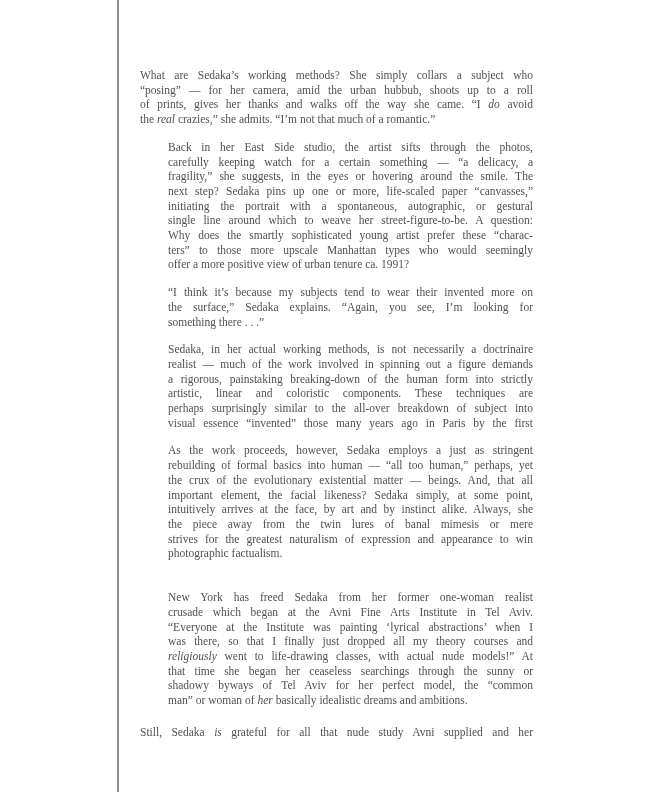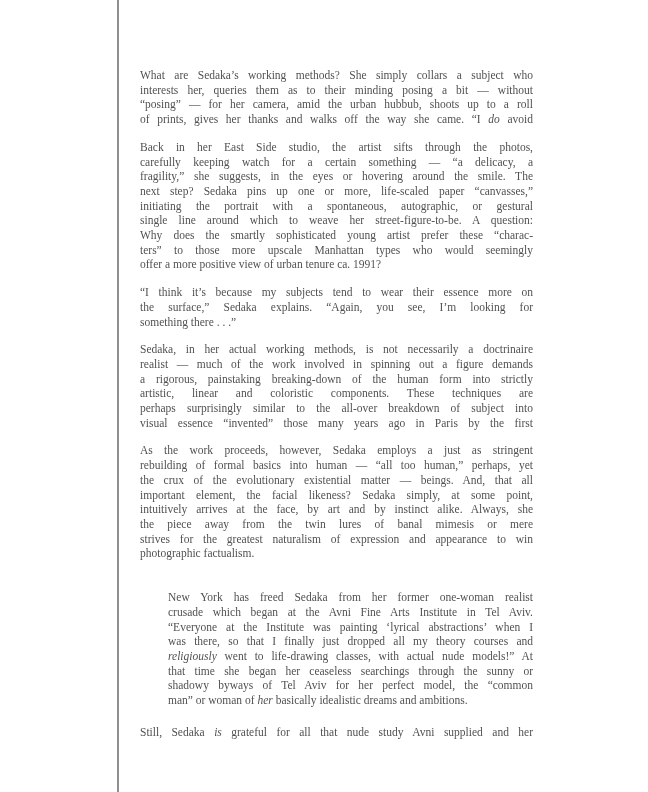--- a/index.html
+++ b/index.html
@@ -25,57 +25,57 @@
   .text-column {
     position: absolute;
     left: 140px;
     top: 68px;
     width: 393px;
     font-size: 11.5px;
     line-height: 14.7px;
   }
   .paragraph { margin: 0; }
   .paragraph.spacing-first   { margin-top: 0; }
-  .paragraph.spacing-normal  { margin-top: 13px; }
+  .paragraph.spacing-normal  { margin-top: 13px; margin-left: 28px; }
   .paragraph.spacing-section { margin-top: 29px; margin-left: 28px; }
   .paragraph.spacing-none    { margin-top: 17px; }
   .line {
     text-align: justify;
     text-align-last: justify;
   }
   .line.ragged {
     text-align-last: left;
   }
   em { }
 </style>
 </head>
 <body>
 
 <div class="page" style="background: rgb(255, 255, 255); padding-left: 12px;">
   <div class="edge-line" style="background: rgb(143, 143, 143);"></div>
   <div class="text-column" id="body-text" style="color: rgb(81, 81, 81);">
       <div class="paragraph spacing-first">
         <div class="line">What are Sedaka’s working methods? She simply collars a subject who</div>
-        <div class="line">interests her, queries them as to their minding posing a bit — without</div>
         <div class="line">“posing” — for her camera, amid the urban hubbub, shoots up to a roll</div>
         <div class="line">of prints, gives her thanks and walks off the way she came. “I <em>do</em> avoid</div>
+        <div class="line ragged">the <em>real</em> crazies,” she admits. “I’m not that much of a romantic.”</div>
       </div>
       <div class="paragraph spacing-normal">
         <div class="line">Back in her East Side studio, the artist sifts through the photos,</div>
         <div class="line">carefully keeping watch for a certain something — “a delicacy, a</div>
         <div class="line">fragility,” she suggests, in the eyes or hovering around the smile. The</div>
         <div class="line">next step? Sedaka pins up one or more, life-scaled paper “canvasses,”</div>
         <div class="line">initiating the portrait with a spontaneous, autographic, or gestural</div>
         <div class="line">single line around which to weave her street-figure-to-be. A question:</div>
         <div class="line">Why does the smartly sophisticated young artist prefer these “charac-</div>
         <div class="line">ters” to those more upscale Manhattan types who would seemingly</div>
         <div class="line ragged">offer a more positive view of urban tenure ca. 1991?</div>
       </div>
       <div class="paragraph spacing-normal">
-        <div class="line">“I think it’s because my subjects tend to wear their essence more on</div>
+        <div class="line">“I think it’s because my subjects tend to wear their invented more on</div>
         <div class="line">the surface,” Sedaka explains. “Again, you see, I’m looking for</div>
         <div class="line ragged">something there . . .”</div>
       </div>
       <div class="paragraph spacing-normal">
         <div class="line">Sedaka, in her actual working methods, is not necessarily a doctrinaire</div>
         <div class="line">realist — much of the work involved in spinning out a figure demands</div>
         <div class="line">a rigorous, painstaking breaking-down of the human form into strictly</div>
         <div class="line">artistic, linear and coloristic components. These techniques are</div>
         <div class="line">perhaps surprisingly similar to the all-over breakdown of subject into</div>
         <div class="line">visual essence “invented” those many years ago in Paris by the first</div>

